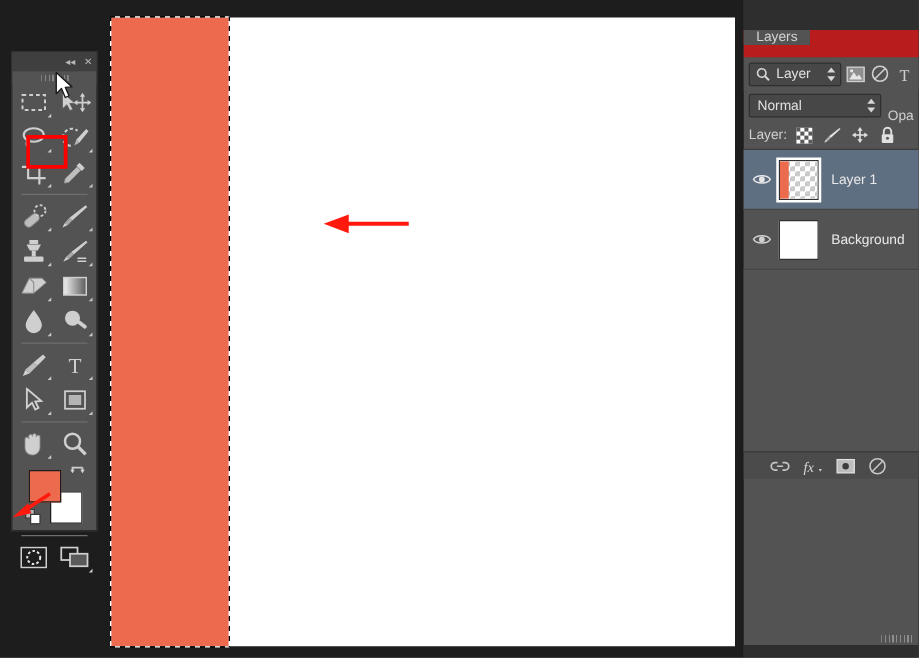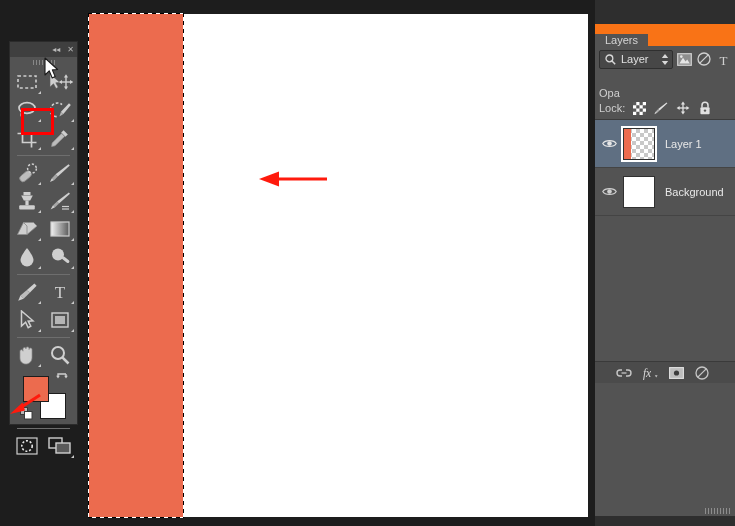--- a/index.html
+++ b/index.html
@@ -180,23 +180,23 @@
     left: 595px; top: 0;
     width: 140px; height: 526px;
     background: #535353;
   }
   #panel-topstrip {
     height: 24px;
     background: #2e2e2e;
   }
   #panel-tabs {
     height: 22px;
-    background: #f97316;
-    display: flex;
-    align-items: flex-end;
+    background: #b91c1c;
+    display: flex;
+    align-items: flex-start;
   }
   .panel-tab {
     padding: 0 10px;
     display: flex;
     align-items: center;
     font-size: 11px;
     color: #d4d4d4;
     cursor: pointer;
     background: #535353;
   }
@@ -670,25 +670,32 @@
         </svg>
       </div>
       <div class="filter-icon">
         <svg width="13" height="13" viewBox="0 0 13 13">
           <text x="6.5" y="11.5" font-family="Liberation Serif, serif" font-size="13" fill="#d0d0d0" text-anchor="middle">T</text>
         </svg>
       </div>
     </div>
 
     <div id="blend-row">
+      <div id="blend-select">
+        <span id="blend-label">Normal</span>
+        <svg width="8" height="13" viewBox="0 0 8 13">
+          <polygon points="4,1 0.8,5 7.2,5" fill="#d8d8d8"></polygon>
+          <polygon points="4,12 0.8,8 7.2,8" fill="#d8d8d8"></polygon>
+        </svg>
+      </div>
       <span id="opacity-label">Opa</span>
     </div>
 
     <div id="lock-row">
-      <span id="lock-text">Lock:</span>
+      <span id="lock-text">Layer:</span>
 
       <div class="lock-icon">
         <svg width="13" height="13" viewBox="0 0 12 12">
           <rect width="12" height="12" fill="#ffffff"></rect>
           <rect x="0" y="0" width="3" height="3" fill="#5a5a5a"></rect>
           <rect x="6" y="0" width="3" height="3" fill="#5a5a5a"></rect>
           <rect x="3" y="3" width="3" height="3" fill="#5a5a5a"></rect>
           <rect x="9" y="3" width="3" height="3" fill="#5a5a5a"></rect>
           <rect x="0" y="6" width="3" height="3" fill="#5a5a5a"></rect>
           <rect x="6" y="6" width="3" height="3" fill="#5a5a5a"></rect>

